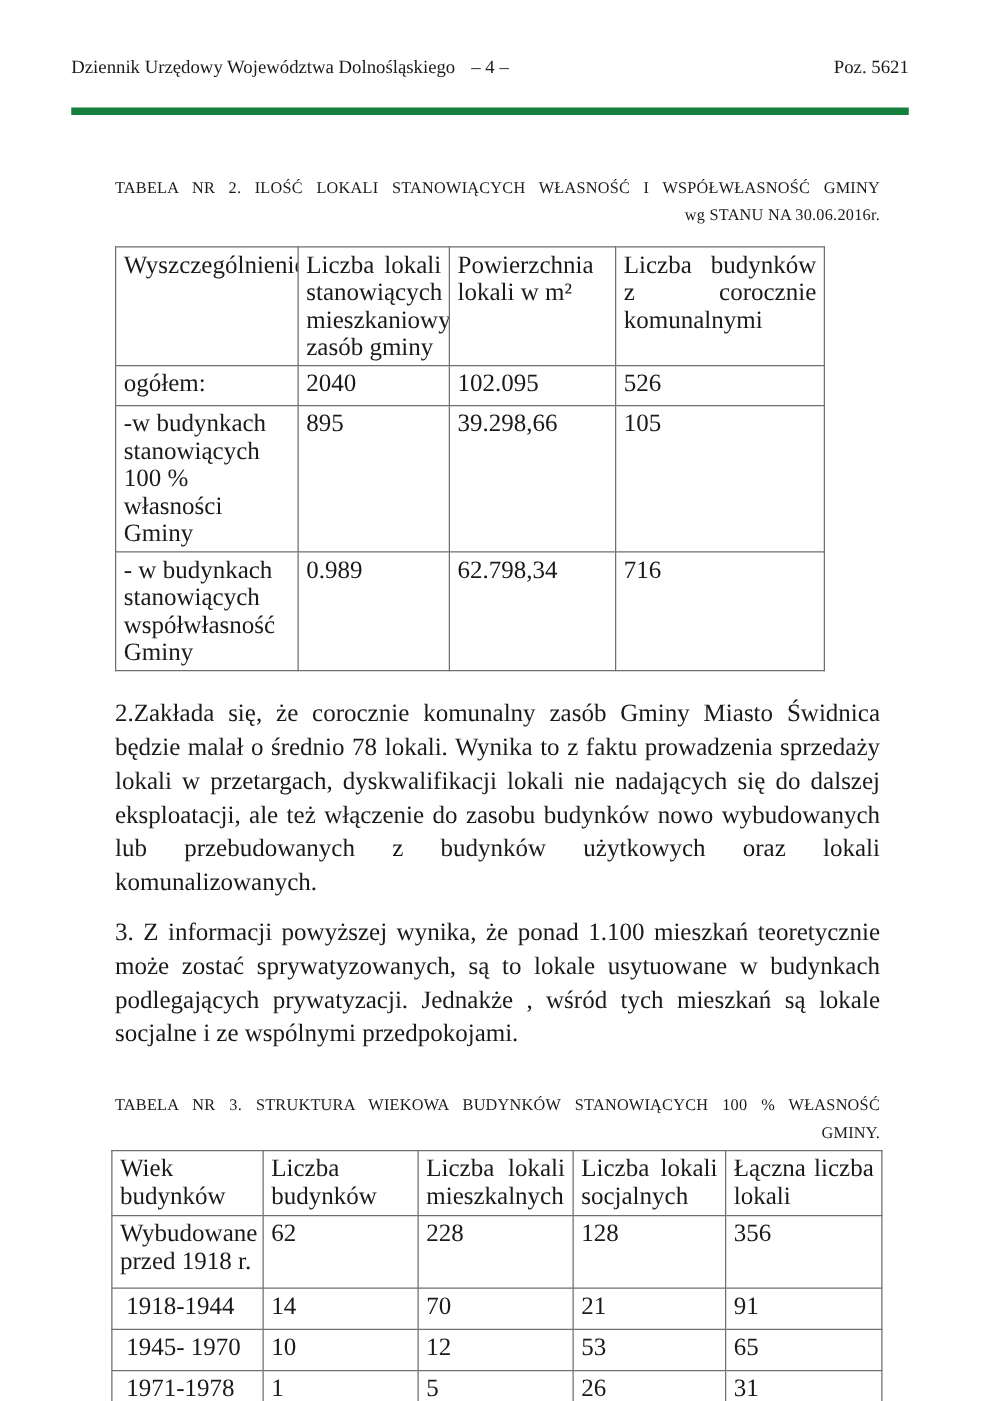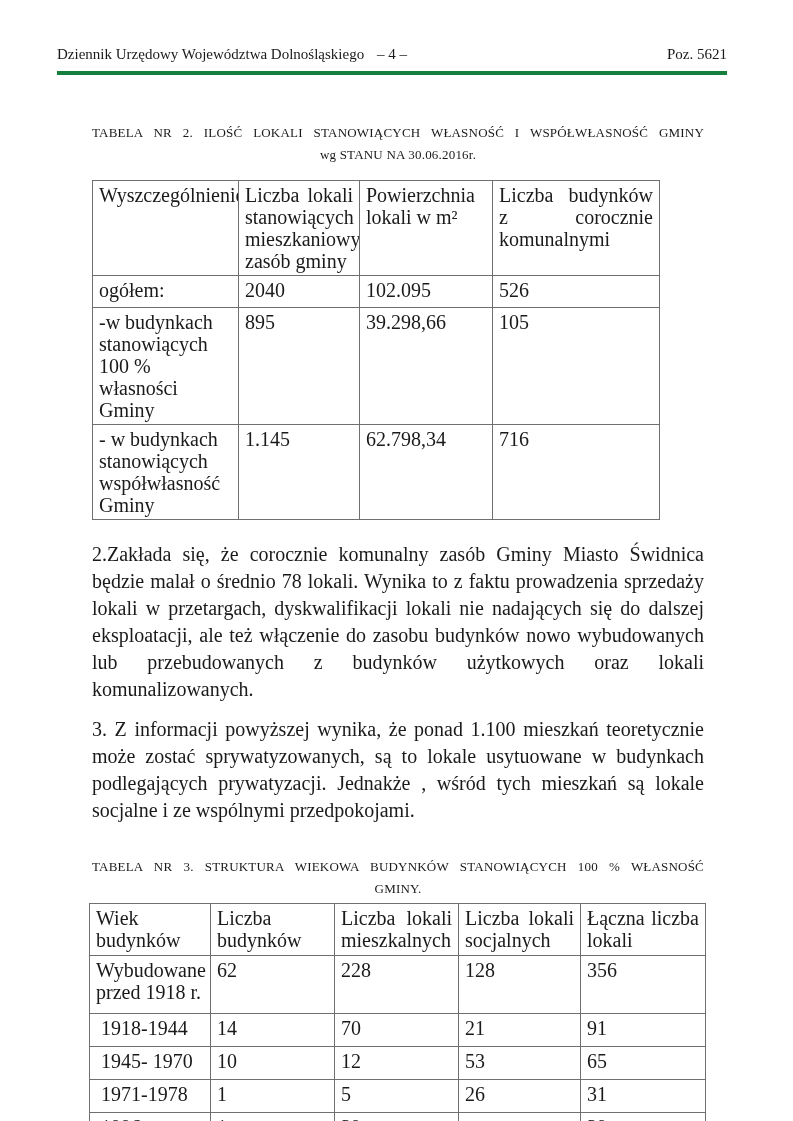--- a/index.html
+++ b/index.html
@@ -9,33 +9,33 @@
     color: #1a1a1a;
     overflow: hidden;
   }
   .page { padding-top: 46px; }
 
   
   .header {
     margin: 0 66px 0 57px;
     display: flex; align-items: baseline;
     font-size: 15px;
-    border-bottom: 4px solid #15803d;
-    padding-bottom: 8px;
+    border-bottom: 6px solid #15803d;
+    padding-bottom: 23px;
   }
   .header .h-left  { flex: 1; text-align: left; }
   .header .h-mid   { text-align: center; }
   .header .h-right { flex: 1; text-align: right; }
 
   .content { margin: 0 89px 0 92px; }
 
   
   .tbl-title { font-weight: normal; font-size: 13px; line-height: 22px; letter-spacing: 0.2px; }
   .tbl-title .l1 { text-align: justify; text-align-last: justify; }
-  .tbl-title .l2 { text-align: center; }
+  .tbl-title .l2 { text-align: right; }
   .t2-title { margin-top: 47px; }
   .t3-title { margin-top: 32px; }
 
   
   table { border-collapse: collapse; table-layout: fixed; }
   td {
     border: 1px solid #6f6f6f;
     vertical-align: top;
     padding: 3px 6px;
     font-size: 20px;
@@ -100,21 +100,21 @@
           <td>526</td>
         </tr>
         <tr class="rh70">
           <td>-w budynkach stanowiących 100 % własności Gminy</td>
           <td>895</td>
           <td>39.298,66</td>
           <td>105</td>
         </tr>
         <tr class="rh95">
           <td>- w budynkach stanowiących współwłasność Gminy</td>
-          <td>1.145</td>
+          <td>0.989</td>
           <td>62.798,34</td>
           <td>716</td>
         </tr>
       </tbody>
     </table>
 
     <p class="para p2">2.Zakłada się, że corocznie komunalny zasób Gminy Miasto Świdnica będzie malał o średnio 78 lokali. Wynika to z faktu prowadzenia sprzedaży lokali w przetargach, dyskwalifikacji lokali nie nadających się do dalszej eksploatacji, ale też włączenie do zasobu budynków nowo wybudowanych lub przebudowanych z budynków użytkowych oraz lokali komunalizowanych.</p>
 
     <p class="para p3">3. Z informacji powyższej wynika, że ponad 1.100 mieszkań teoretycznie może zostać sprywatyzowanych, są to lokale usytuowane w budynkach podlegających prywatyzacji. Jednakże , wśród tych mieszkań są lokale socjalne i ze wspólnymi przedpokojami.</p>
 

